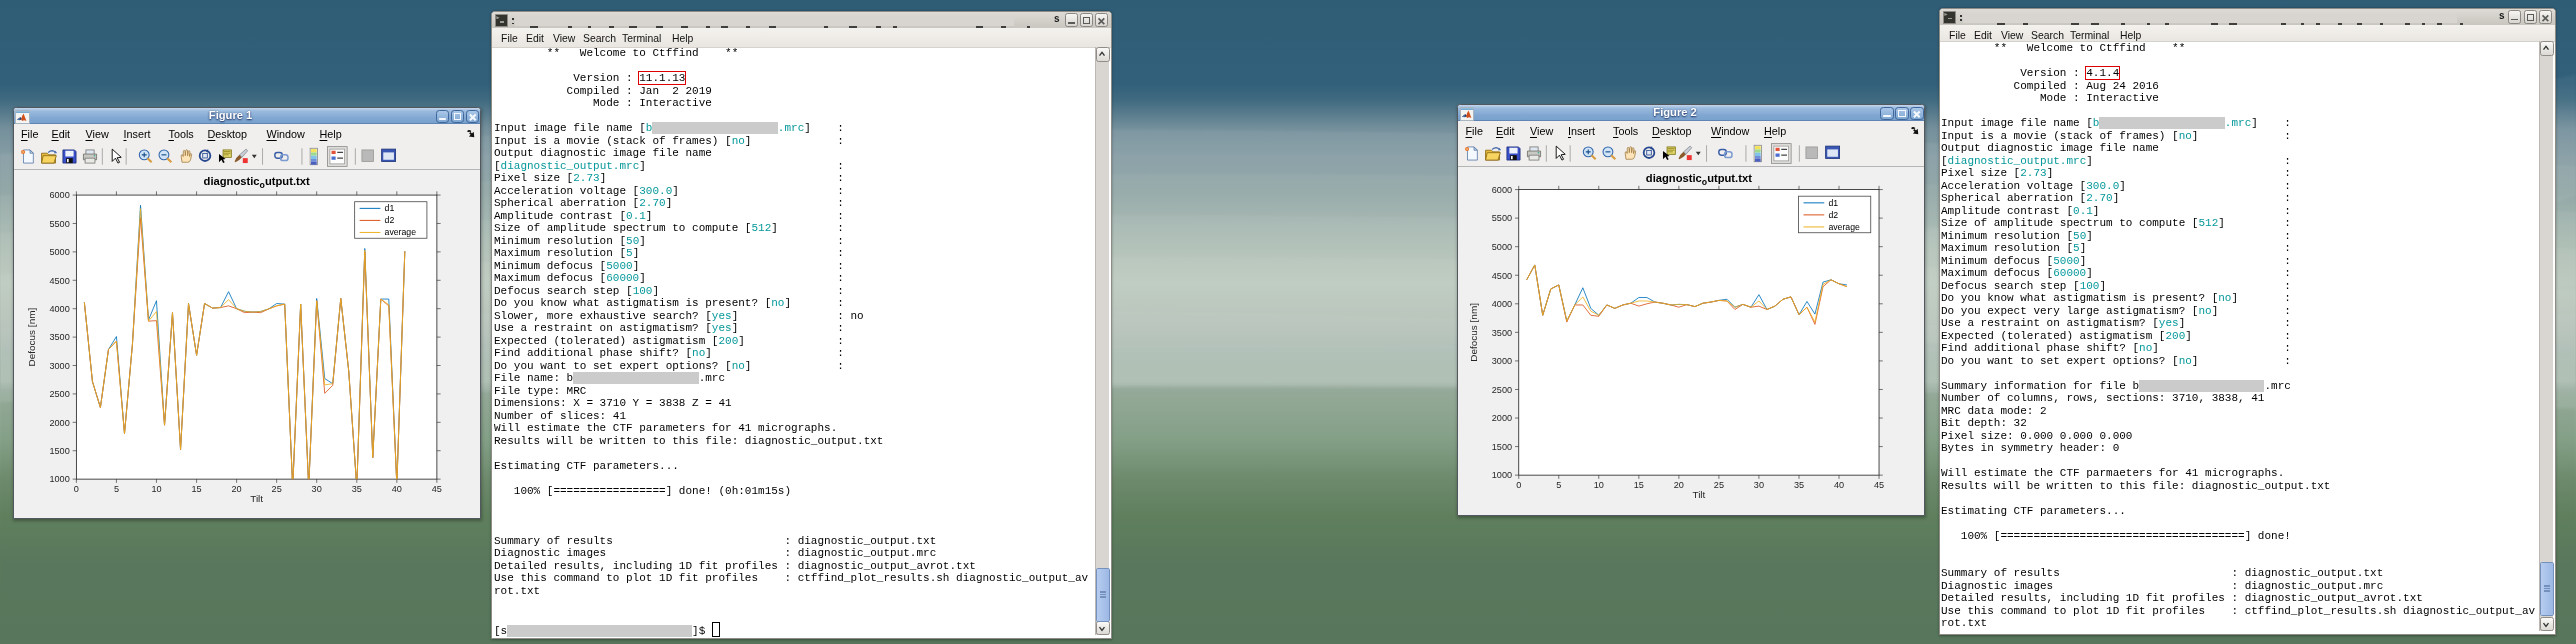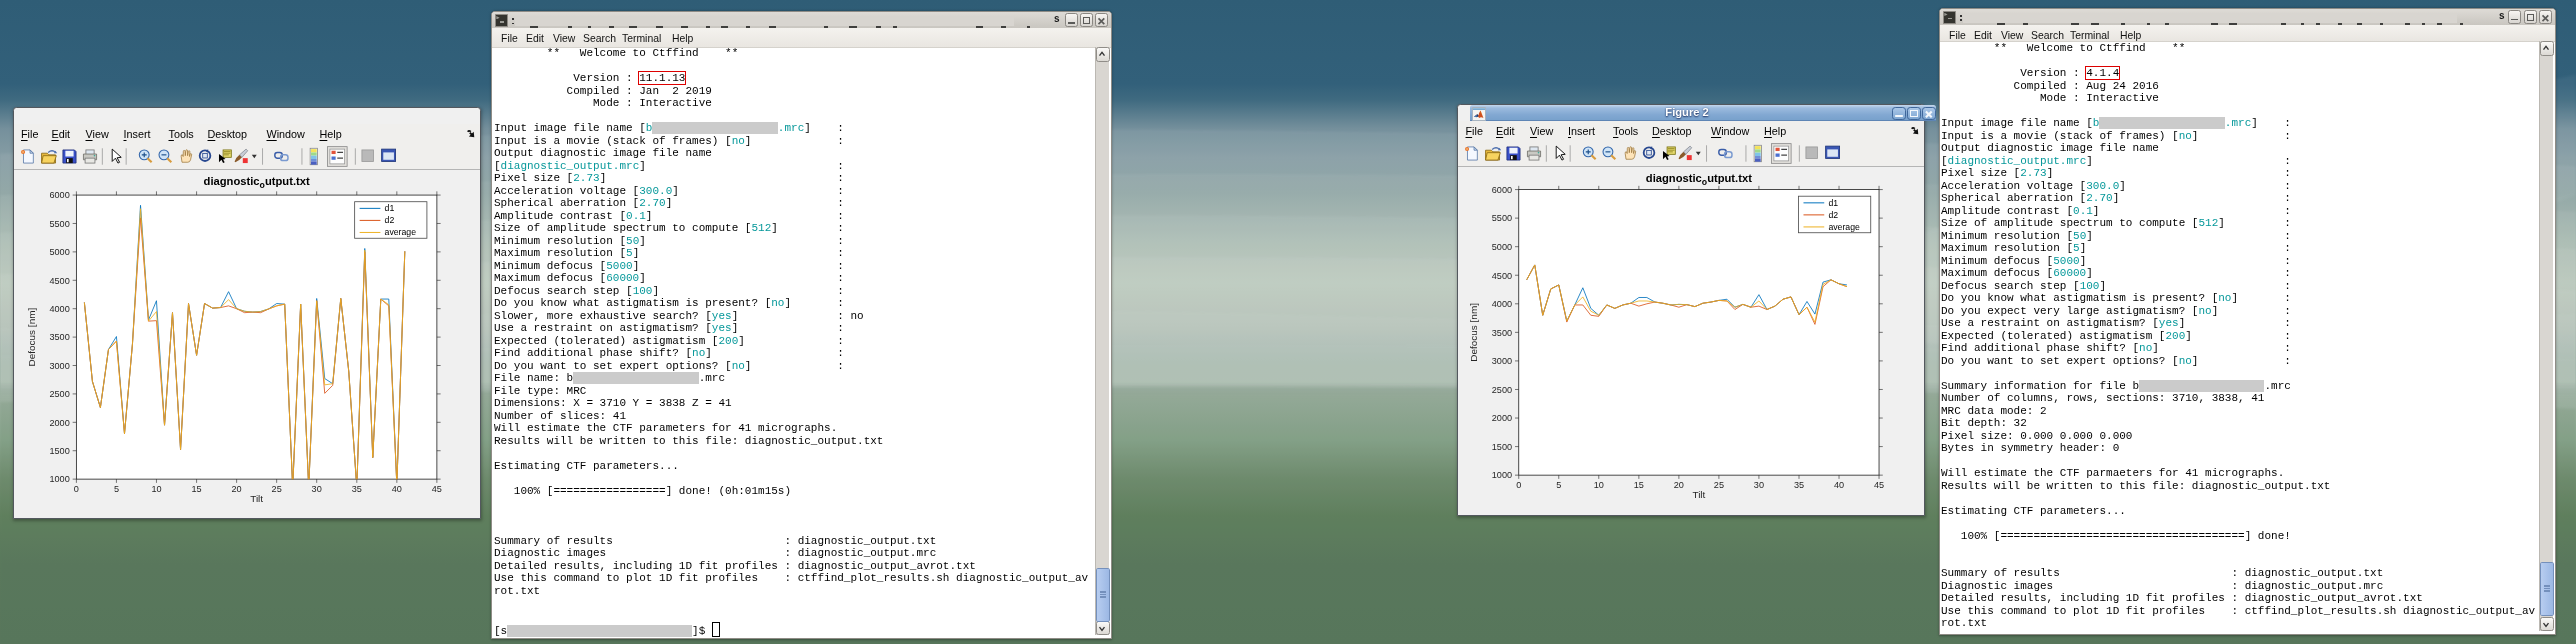--- a/index.html
+++ b/index.html
@@ -256,20 +256,41 @@
     <div style="position:absolute;left:0px;bottom:0px;width:11.6px;height:12.5px;background:linear-gradient(#fbfaf8,#dcd9d4);border:0.8px solid #908d88;border-radius:2.5px"><svg width="10" height="10.8" viewBox="0 0 12 13">
         <path d="M3 5 L6 9 L9 5" fill="none" stroke="#333" stroke-width="1.6"></path>
       </svg></div>
     <div style="position:absolute;left:0px;top:521px;width:11.6px;height:52px;background:linear-gradient(90deg,#b7cdf0,#9cb8e4);border:0.8px solid #7490bc;border-radius:1.7px">
       <div style="position:absolute;left:2.5px;top:22.4px;width:6.6px;height:1.2px;background:#7490bc"></div>
       <div style="position:absolute;left:2.5px;top:25px;width:6.6px;height:1.2px;background:#7490bc"></div>
       <div style="position:absolute;left:2.5px;top:27.4px;width:6.6px;height:1.2px;background:#7490bc"></div>
     </div>
   </div>
 <div style="position:absolute;left:12.5px;top:107px;width:466px;height:410px;background:#f0f0f0;border:1.7px solid #53585e;border-radius:3.3px 3.3px 0 0;box-shadow:0.8px 1.7px 3.3px rgba(0,0,0,0.3)">
+    <div style="position:absolute;left:0;top:0;width:100%;height:15px;background:linear-gradient(#c4d7ec,#9cbbde 20%,#82a8d2 65%,#78a1cc);border-radius:2.5px 2.5px 0 0;border-bottom:0.8px solid #5e85b5">
+      <div style="position:absolute;left:1.7px;top:1.7px;width:12.5px;height:12.5px;background:#f4f4f2;border:0.8px solid #a8b4c0;border-radius:0.8px">
+        <div style="position:absolute;left:0;top:0;width:12.5px;height:2.5px;background:linear-gradient(#9cc3e0,#6fa3cc)"></div>
+        <svg width="12.5" height="10" viewBox="0 0 15 12" style="position:absolute;left:0;top:2.5px">
+          <path d="M1 8 L5 5 L6.5 6.5 Q7.5 2.5 9 0.5 Q10.5 4 12.5 9.5 Q9.5 8 7.5 9.5 L6 7.9 Z" fill="#cf4e1e"></path>
+          <path d="M9 0.5 Q9.8 3.4 10.6 6 L9.5 4 Z" fill="#f2a01d"></path>
+          <path d="M1 8 L5 5 L6.3 6.4 L4.2 8.8 Z" fill="#4178b8"></path>
+          <path d="M5 5 L6.5 6.5 L6 7.9 L4.2 8.8 Z" fill="#1d3e6e"></path>
+        </svg>
+      </div>
+      <div style="position:absolute;left:16.6px;top:0.8px;width:401px;text-align:center;font:bold 11.2px 'Liberation Sans',sans-serif;color:#fff;text-shadow:0 0.8px 1.7px rgba(20,40,90,0.9),0 0 1.7px rgba(30,50,100,0.5)">Figure 1</div>
+      <div style="position:absolute;left:422px;top:2.1px;width:11.6px;height:10.8px;background:linear-gradient(#aac7e8,#7fa7d2);border:1.2px solid #3f679b;border-radius:3.3px">
+        <div style="position:absolute;left:2.1px;top:6.6px;width:7.5px;height:2.1px;background:#f4f8fc;border-radius:0.8px"></div>
+      </div>
+      <div style="position:absolute;left:437px;top:2.1px;width:11.6px;height:10.8px;background:linear-gradient(#aac7e8,#7fa7d2);border:1.2px solid #3f679b;border-radius:3.3px">
+        <div style="position:absolute;left:2.1px;top:2.1px;width:7.5px;height:6.6px;border:1.8px solid #f4f8fc;box-sizing:border-box"></div>
+      </div>
+      <div style="position:absolute;left:452px;top:2.1px;width:11.6px;height:10.8px;background:linear-gradient(#aac7e8,#7fa7d2);border:1.2px solid #3f679b;border-radius:3.3px"><svg width="11.6" height="10.8" viewBox="0 0 14 13">
+          <path d="M3.5 3 L10.5 10 M10.5 3 L3.5 10" stroke="#f4f8fc" stroke-width="2.6"></path>
+        </svg></div>
+    </div>
     <div style="position:absolute;left:0;top:16px;width:100%;height:21px;background:#f0efed;border-bottom:0.8px solid #8f8f8f;font:10.8px 'Liberation Sans',sans-serif;color:#000">
       <span style="position:absolute;left:7.5px;top:4.2px"><u>F</u>ile</span>
       <span style="position:absolute;left:38px;top:4.2px"><u>E</u>dit</span>
       <span style="position:absolute;left:72px;top:4.2px"><u>V</u>iew</span>
       <span style="position:absolute;left:110px;top:4.2px"><u>I</u>nsert</span>
       <span style="position:absolute;left:155px;top:4.2px"><u>T</u>ools</span>
       <span style="position:absolute;left:194px;top:4.2px"><u>D</u>esktop</span>
       <span style="position:absolute;left:253px;top:4.2px"><u>W</u>indow</span>
       <span style="position:absolute;left:306px;top:4.2px"><u>H</u>elp</span>
       <svg style="position:absolute;left:452px;top:5px" width="10" height="9.1" viewBox="0 0 12 11">
@@ -406,21 +427,21 @@
     </g>
     <rect x="410" y="43" width="87" height="44" fill="#ffffff" stroke="#4d4d4d" stroke-width="1"></rect>
     <line x1="416" y1="51.0" x2="441" y2="51.0" stroke="#0072BD" stroke-width="1.2"></line>
     <text x="446" y="54.5" font-family="Liberation Sans, sans-serif" font-size="10.5" fill="#000">d1</text>
     <line x1="416" y1="65.5" x2="441" y2="65.5" stroke="#D95319" stroke-width="1.2"></line>
     <text x="446" y="69.0" font-family="Liberation Sans, sans-serif" font-size="10.5" fill="#000">d2</text>
     <line x1="416" y1="80.0" x2="441" y2="80.0" stroke="#EDB120" stroke-width="1.2"></line>
     <text x="446" y="83.5" font-family="Liberation Sans, sans-serif" font-size="10.5" fill="#000">average</text>
   </svg>
 <div style="position:absolute;left:1457px;top:104px;width:466px;height:410px;background:#f0f0f0;border:1.7px solid #53585e;border-radius:3.3px 3.3px 0 0;box-shadow:0.8px 1.7px 3.3px rgba(0,0,0,0.3)">
-    <div style="position:absolute;left:12px;top:0;width:100%;height:15px;background:linear-gradient(#c4d7ec,#9cbbde 20%,#82a8d2 65%,#78a1cc);border-radius:2.5px 2.5px 0 0;border-bottom:0.8px solid #5e85b5">
+    <div style="position:absolute;left:0;top:0;width:100%;height:15px;background:linear-gradient(#c4d7ec,#9cbbde 20%,#82a8d2 65%,#78a1cc);border-radius:2.5px 2.5px 0 0;border-bottom:0.8px solid #5e85b5">
       <div style="position:absolute;left:1.7px;top:1.7px;width:12.5px;height:12.5px;background:#f4f4f2;border:0.8px solid #a8b4c0;border-radius:0.8px">
         <div style="position:absolute;left:0;top:0;width:12.5px;height:2.5px;background:linear-gradient(#9cc3e0,#6fa3cc)"></div>
         <svg width="12.5" height="10" viewBox="0 0 15 12" style="position:absolute;left:0;top:2.5px">
           <path d="M1 8 L5 5 L6.5 6.5 Q7.5 2.5 9 0.5 Q10.5 4 12.5 9.5 Q9.5 8 7.5 9.5 L6 7.9 Z" fill="#cf4e1e"></path>
           <path d="M9 0.5 Q9.8 3.4 10.6 6 L9.5 4 Z" fill="#f2a01d"></path>
           <path d="M1 8 L5 5 L6.3 6.4 L4.2 8.8 Z" fill="#4178b8"></path>
           <path d="M5 5 L6.5 6.5 L6 7.9 L4.2 8.8 Z" fill="#1d3e6e"></path>
         </svg>
       </div>
       <div style="position:absolute;left:16.6px;top:0.8px;width:401px;text-align:center;font:bold 11.2px 'Liberation Sans',sans-serif;color:#fff;text-shadow:0 0.8px 1.7px rgba(20,40,90,0.9),0 0 1.7px rgba(30,50,100,0.5)">Figure 2</div>

